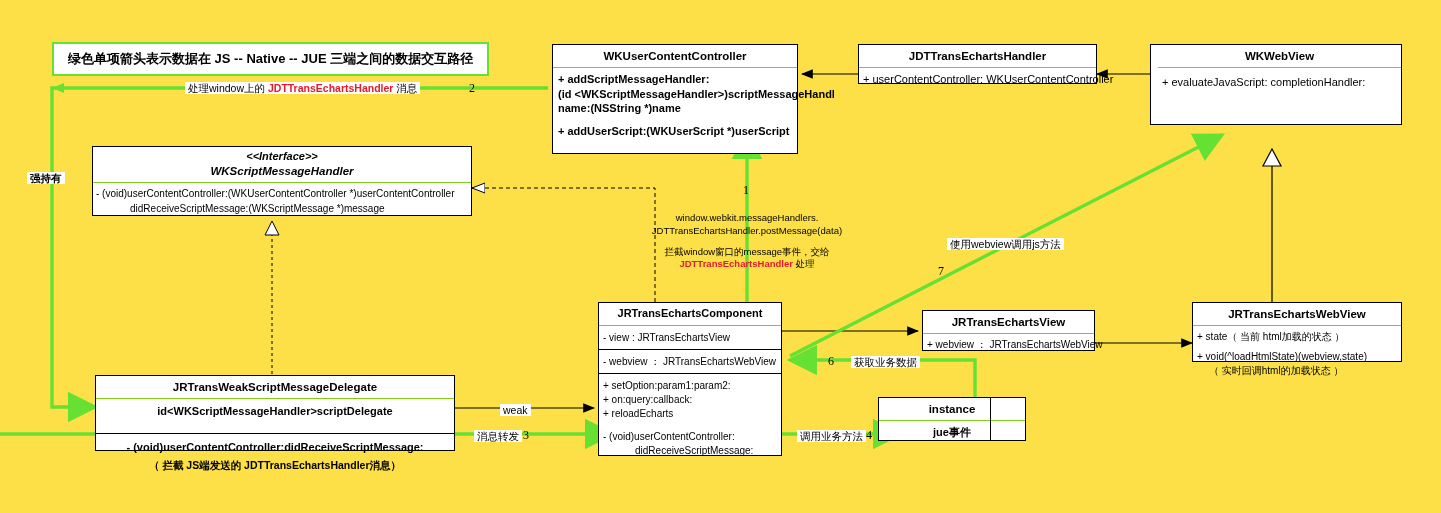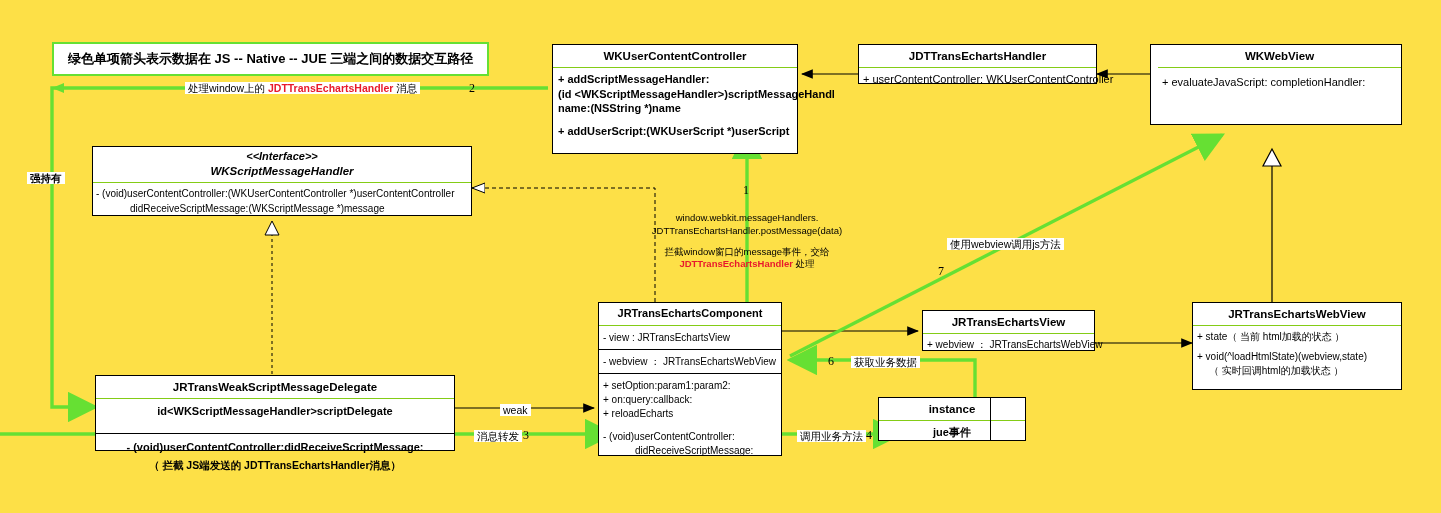--- a/index.html
+++ b/index.html
@@ -219,21 +219,21 @@
     </div>
   </div>
 
   <div class="uml" style="left:922px; top:310px; width:173px; height:41px;">
     <div class="title">JRTransEchartsView</div>
     <div class="compartment" style="border-bottom:none;padding:3px 4px;">
       <div class="row" style="font-size:10px;">+ webview ： JRTransEchartsWebView</div>
     </div>
   </div>
 
-  <div class="uml" style="left:1192px; top:302px; width:210px; height:88px;">
+  <div class="uml" style="left:1192px; top:302px; width:210px; height:60px;">
     <div class="title">JRTransEchartsWebView</div>
     <div class="compartment" style="border-bottom:none;padding:4px 4px;line-height:1.45;">
       <div class="row" style="font-size:10px;">+ state（ 当前 html加载的状态 ）</div>
       <div class="row" style="height:5px;"></div>
       <div class="row" style="font-size:10px;">+ void(^loadHtmlState)(webview,state)</div>
       <div class="row" style="font-size:10px;padding-left:12px;">（ 实时回调html的加载状态 ）</div>
     </div>
   </div>
 
   <div class="uml" style="left:878px; top:397px; width:148px; height:44px;">

